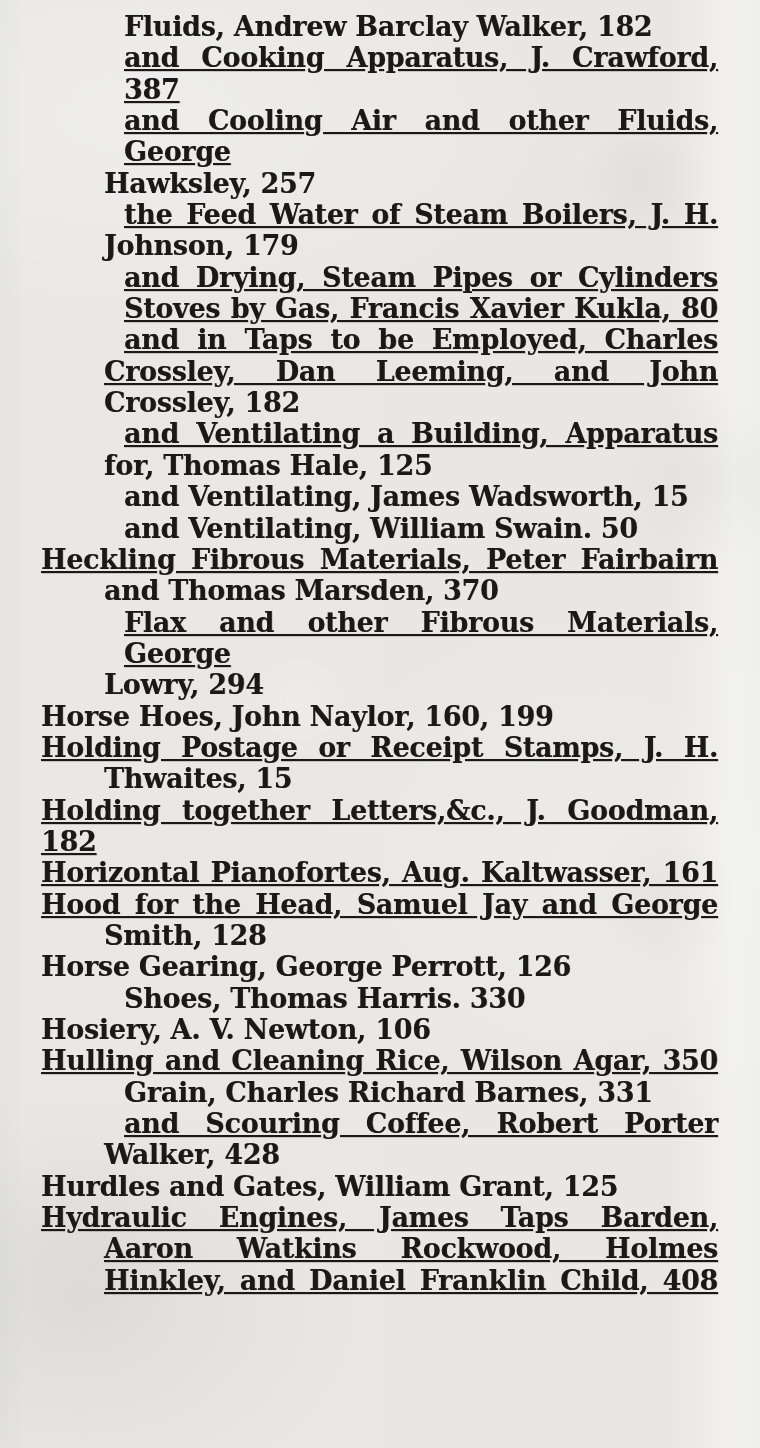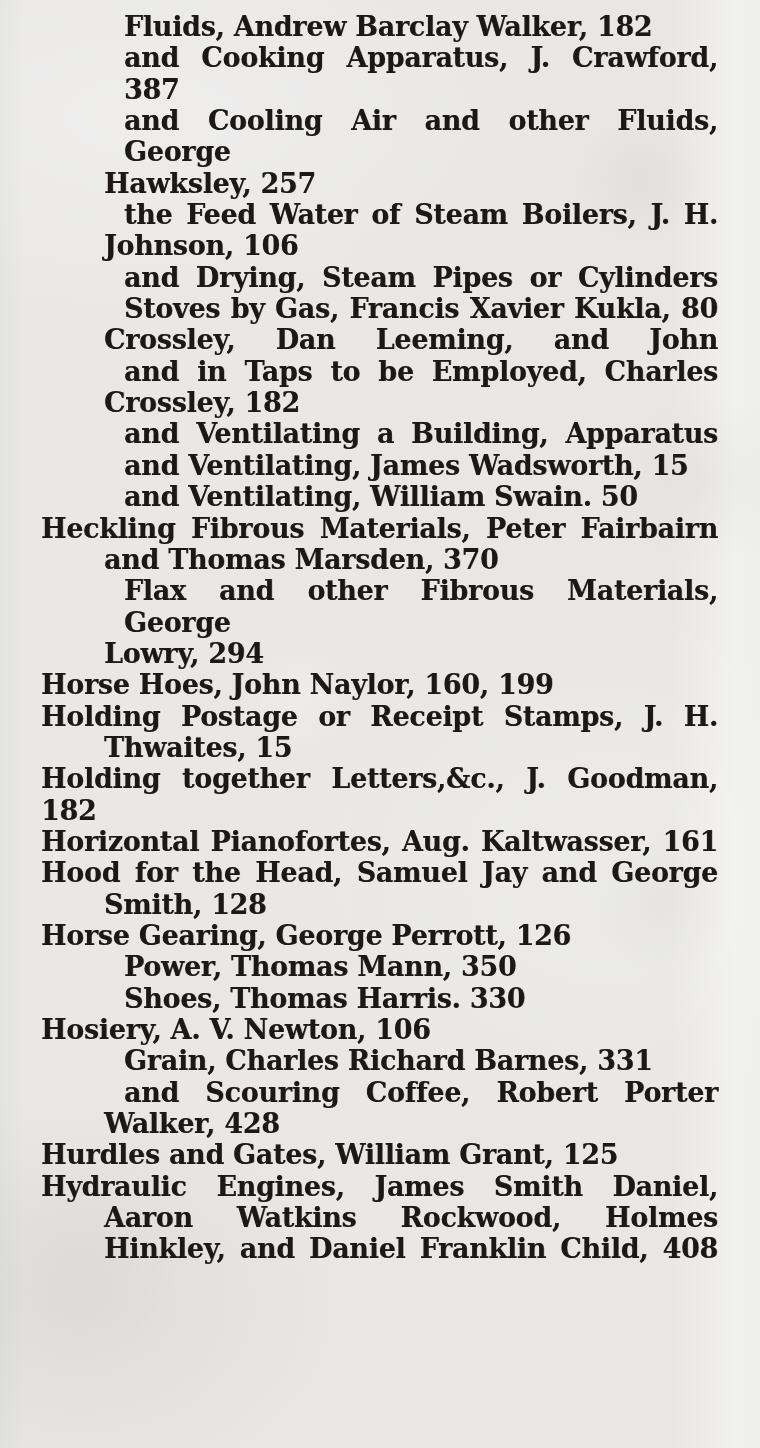--- a/index.html
+++ b/index.html
@@ -48,57 +48,59 @@
     text-shadow: 0.4px 0.4px 0.4px rgba(30,26,20,0.45);
     white-space: normal;
     overflow: hidden;
   }
   .ind0 { padding-left: 41px; }
   .ind1 { padding-left: 124px; }
   .ind2 { padding-left: 104px; }
   .just {
     text-align: justify;
     text-align-last: justify;
+    text-decoration: underline;
   }
 </style>
 </head>
 <body>
 
 <div class="page">
   <div class="text-block">
       <div class="line ind1">Fluids, Andrew Barclay Walker, 182</div>
       <div class="line ind1 just">and Cooking Apparatus, J. Crawford, 387</div>
       <div class="line ind1 just">and Cooling Air and other Fluids, George</div>
       <div class="line ind2">Hawksley, 257</div>
       <div class="line ind1 just">the Feed Water of Steam Boilers, J. H.</div>
-      <div class="line ind2">Johnson, 106</div>
+      <div class="line ind2">Johnson, 179</div>
       <div class="line ind1 just">and Drying, Steam Pipes or Cylinders</div>
       <div class="line ind1 just">Stoves by Gas, Francis Xavier Kukla, 80</div>
+      <div class="line ind1 just">and in Taps to be Employed, Charles</div>
       <div class="line ind2 just">Crossley, Dan Leeming, and John</div>
-      <div class="line ind1 just">and in Taps to be Employed, Charles</div>
       <div class="line ind2">Crossley, 182</div>
       <div class="line ind1 just">and Ventilating a Building, Apparatus</div>
+      <div class="line ind2">for, Thomas Hale, 125</div>
       <div class="line ind1">and Ventilating, James Wadsworth, 15</div>
       <div class="line ind1">and Ventilating, William Swain. 50</div>
       <div class="line ind0 just">Heckling Fibrous Materials, Peter Fairbairn</div>
       <div class="line ind2">and Thomas Marsden, 370</div>
       <div class="line ind1 just">Flax and other Fibrous Materials, George</div>
       <div class="line ind2">Lowry, 294</div>
       <div class="line ind0">Horse Hoes, John Naylor, 160, 199</div>
       <div class="line ind0 just">Holding Postage or Receipt Stamps, J. H.</div>
       <div class="line ind2">Thwaites, 15</div>
       <div class="line ind0 just">Holding together Letters,&amp;c., J. Goodman, 182</div>
       <div class="line ind0 just">Horizontal Pianofortes, Aug. Kaltwasser, 161</div>
       <div class="line ind0 just">Hood for the Head, Samuel Jay and George</div>
       <div class="line ind2">Smith, 128</div>
       <div class="line ind0">Horse Gearing, George Perrott, 126</div>
-      <div class="line ind1">Power, Thomas Mann, 350</div>
       <div class="line ind1">Shoes, Thomas Harris. 330</div>
       <div class="line ind0">Hosiery, A. V. Newton, 106</div>
+      <div class="line ind0 just">Hulling and Cleaning Rice, Wilson Agar, 350</div>
       <div class="line ind1">Grain, Charles Richard Barnes, 331</div>
       <div class="line ind1 just">and Scouring Coffee, Robert Porter</div>
       <div class="line ind2">Walker, 428</div>
       <div class="line ind0">Hurdles and Gates, William Grant, 125</div>
-      <div class="line ind0 just">Hydraulic Engines, James Smith Daniel,</div>
+      <div class="line ind0 just">Hydraulic Engines, James Taps Barden,</div>
       <div class="line ind2 just">Aaron Watkins Rockwood, Holmes</div>
       <div class="line ind2 just">Hinkley, and Daniel Franklin Child, 408</div>
     </div>
 </div>
 
 </body></html>

